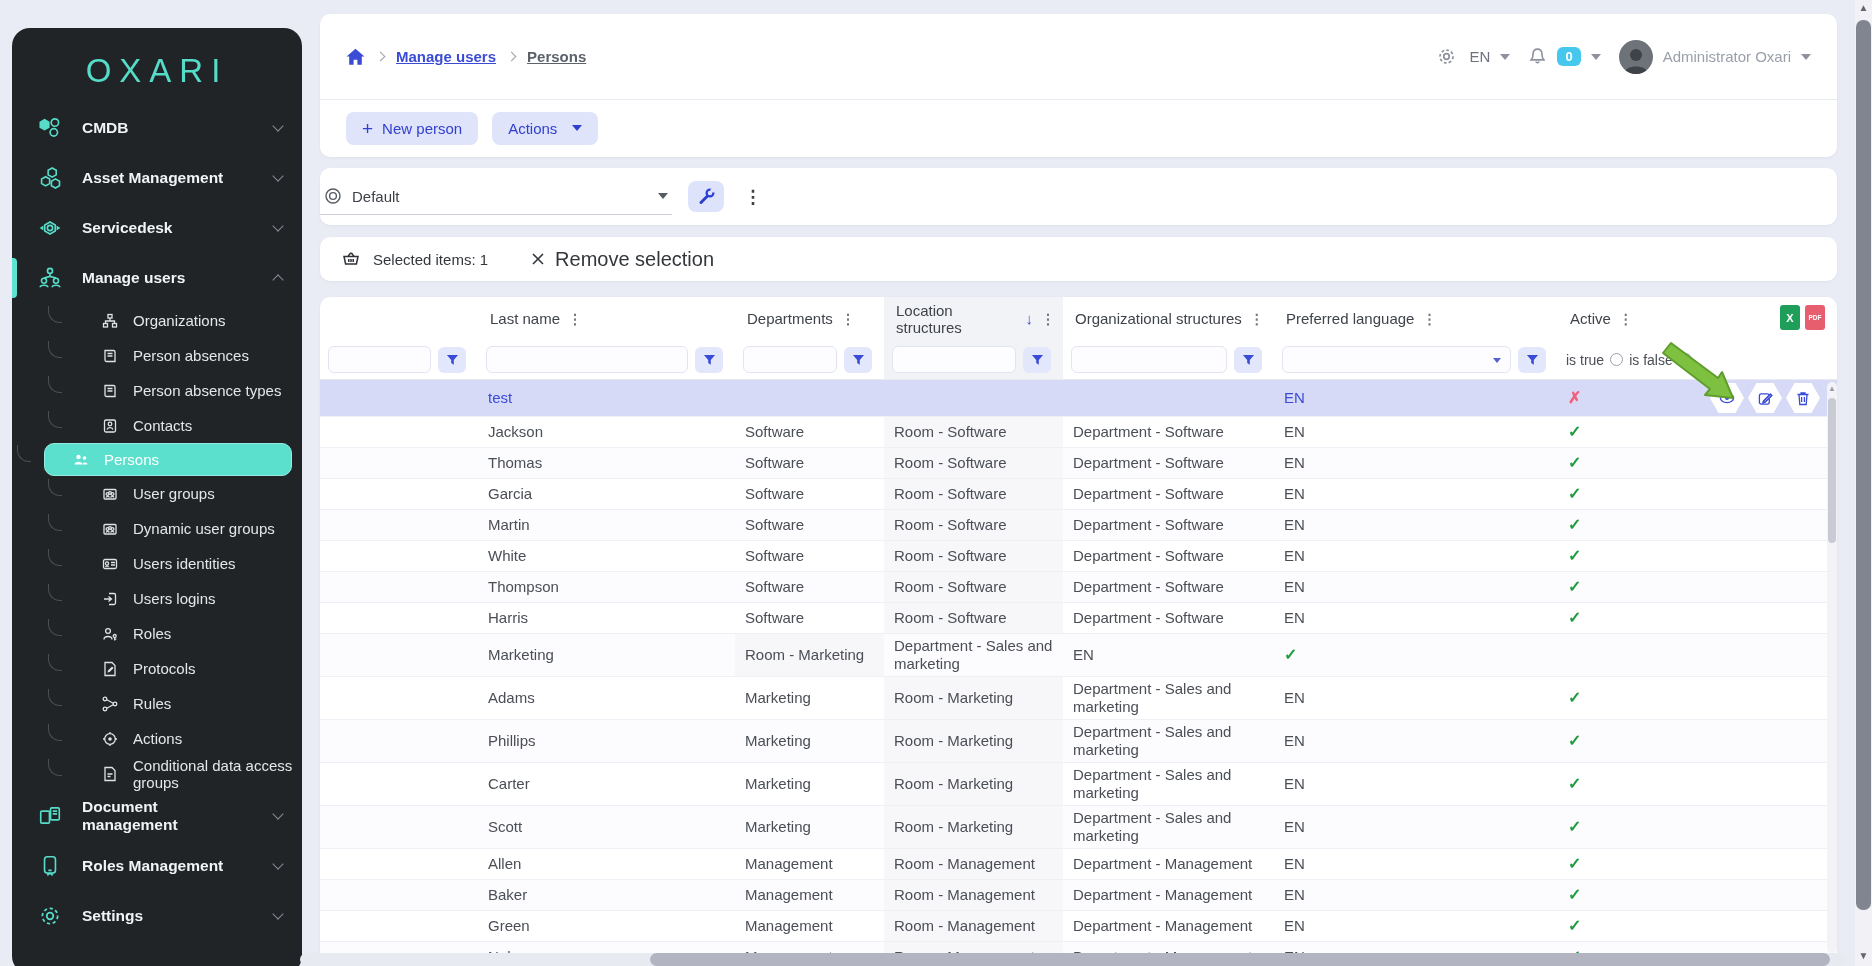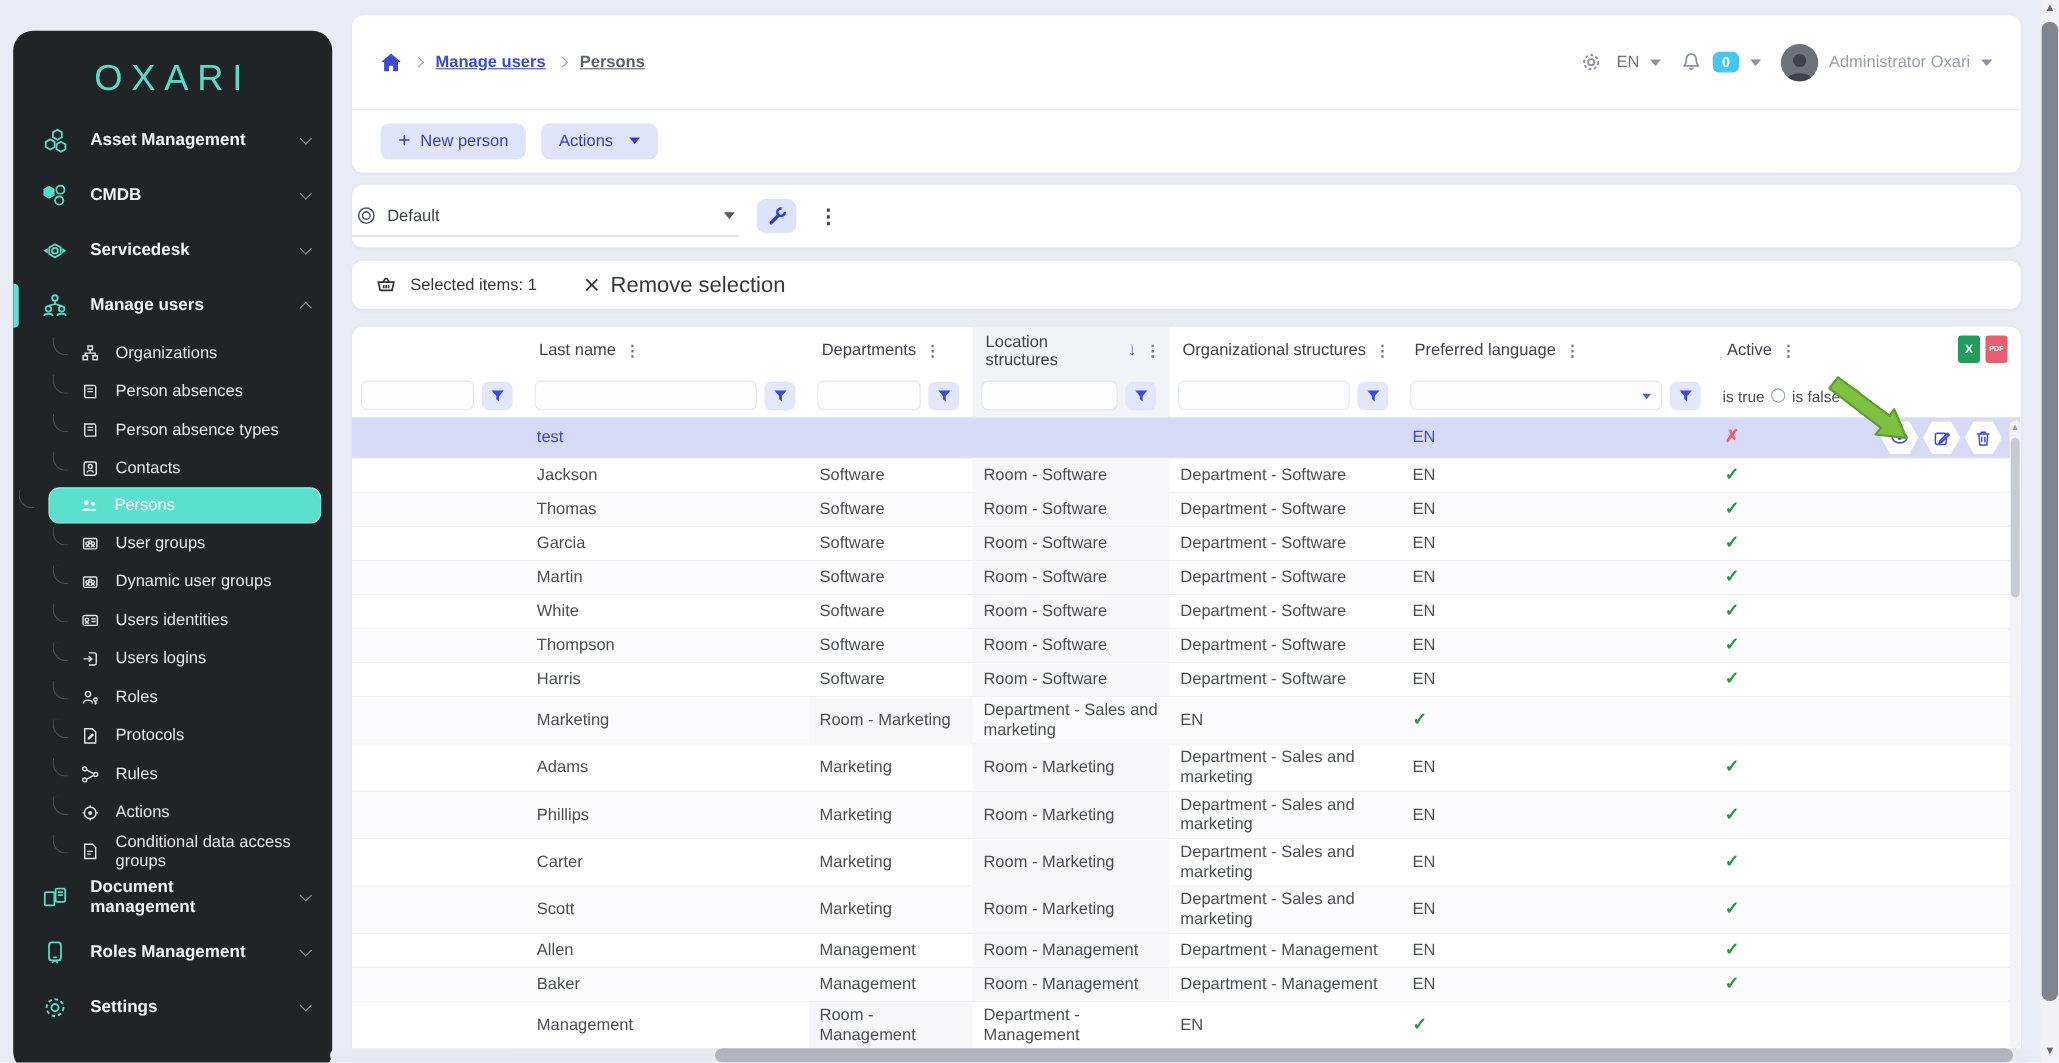--- a/index.html
+++ b/index.html
@@ -10,21 +10,21 @@
   
   .sidebar{position:absolute;left:12px;top:28px;width:290px;height:946px;background:#212427;border-radius:18px;color:#e9ebed;overflow:hidden;z-index:10}
   .logo{height:75px;display:flex;align-items:center;justify-content:center;color:#55dcc9;font-size:33px;letter-spacing:8px;font-weight:400;padding-top:10px;cursor:pointer}
   .nav-item{height:50px;display:flex;align-items:center;padding:0 20px 0 26px;gap:20px;position:relative;cursor:pointer}
   .nav-item .nlabel{font-weight:bold;font-size:15.5px;flex:1;color:#f1f3f4}
   .ticon{width:24px;height:24px;flex:0 0 24px;color:#56dcc9}
   .chev{width:8px;height:8px;border-right:1.6px solid #878c92;border-bottom:1.6px solid #878c92;transform:rotate(45deg);margin-top:-4px}
   .chev.up{transform:rotate(-135deg);margin-top:4px}
   .accent-bar{position:absolute;left:0;top:5px;width:5px;height:40px;border-radius:0 4px 4px 0;background:#5ee3d0}
   .submenu{position:relative}
-  .sub-item{height:35px;display:flex;align-items:center;gap:15px;padding-left:62px;position:relative;cursor:pointer;font-size:15px;color:#e4e6e8}
+  .sub-item{height:35px;display:flex;align-items:center;gap:15px;padding-left:90px;position:relative;cursor:pointer;font-size:15px;color:#e4e6e8}
   .hook{position:absolute;left:36px;top:calc(50% - 15px);width:14px;height:17px;border-left:1.5px solid #4a4f53;border-bottom:1.5px solid #4a4f53;border-bottom-left-radius:12px}
   .sicon{width:16px;height:16px;flex:0 0 16px;color:#e0e3e5}
   .sub-item.active{background:#5be0cd;border:1px solid #93ecdf;border-radius:10px;margin:0 10px 0 32px;padding-left:28px;height:33px;color:#fff}
   .sub-item.active .hook{left:-28px}
   .sub-item.active .sicon{color:#fff}
 
   
   .card{position:absolute;background:#fff;border-radius:10px;box-shadow:0 1px 3px rgba(40,50,90,.06)}
   #card-top{left:320px;top:14px;width:1517px;height:143px}
   .bc-row{height:86px;display:flex;align-items:center;padding:0 26px;gap:12px;border-bottom:1px solid #e9ebf3}
@@ -101,38 +101,38 @@
 </style>
 </head>
 <body>
 
 <div class="sidebar">
   <div class="logo">OXARI</div>
 
   <div class="nav-item">
     <span class="ticon">
       <svg viewBox="0 0 22 22" fill="none" stroke="currentColor" stroke-width="1.5">
+          <polygon points="6,3.5 9.9,5.75 9.9,10.25 6,12.5 2.1,10.25 2.1,5.75" fill="currentColor"></polygon>
+          <circle cx="15.5" cy="6" r="3.4"></circle>
+          <circle cx="14.5" cy="15" r="3.4"></circle>
+        </svg>
+    </span>
+    <span class="nlabel">CMDB</span>
+    <span class="chev"></span>
+  </div>
+
+  <div class="nav-item">
+    <span class="ticon">
+      <svg viewBox="0 0 22 22" fill="none" stroke="currentColor" stroke-width="1.5">
           <polygon points="13,1.8 16.7,3.9 16.7,8.1 13,10.2 9.3,8.1 9.3,3.9"></polygon>
           <polygon points="7,9.8 10.7,11.9 10.7,16.1 7,18.2 3.3,16.1 3.3,11.9"></polygon>
           <polygon points="16,11.8 19.7,13.9 19.7,18.1 16,20.2 12.3,18.1 12.3,13.9"></polygon>
         </svg>
     </span>
     <span class="nlabel">Asset Management</span>
-    <span class="chev"></span>
-  </div>
-
-  <div class="nav-item">
-    <span class="ticon">
-      <svg viewBox="0 0 22 22" fill="none" stroke="currentColor" stroke-width="1.5">
-          <polygon points="6,3.5 9.9,5.75 9.9,10.25 6,12.5 2.1,10.25 2.1,5.75" fill="currentColor"></polygon>
-          <circle cx="15.5" cy="6" r="3.4"></circle>
-          <circle cx="14.5" cy="15" r="3.4"></circle>
-        </svg>
-    </span>
-    <span class="nlabel">CMDB</span>
     <span class="chev"></span>
   </div>
 
   <div class="nav-item">
     <span class="ticon">
       <svg viewBox="0 0 22 22" fill="none" stroke="currentColor" stroke-width="1.5">
           <polygon points="11,5.5 15.8,8.25 15.8,13.75 11,16.5 6.2,13.75 6.2,8.25"></polygon>
           <circle cx="11" cy="11" r="2.4"></circle>
           <polygon points="1.5,11 5,8.7 5,13.3" fill="currentColor" stroke="none"></polygon>
           <polygon points="20.5,11 17,8.7 17,13.3" fill="currentColor" stroke="none"></polygon>
@@ -777,20 +777,21 @@
         <div class="td c7">
           <span class="ok">✓</span>
 
         </div>
         <div class="td c8">
           
         </div>
       </div>
       <div class="trow grid-cols">
         <div class="td c1"></div>
+        <div class="td c2">Green</div>
         <div class="td c3">Management</div>
         <div class="td c4">Room - Management</div>
         <div class="td c5">Department - Management</div>
         <div class="td c6">EN</div>
         <div class="td c7">
           <span class="ok">✓</span>
 
         </div>
         <div class="td c8">
           

